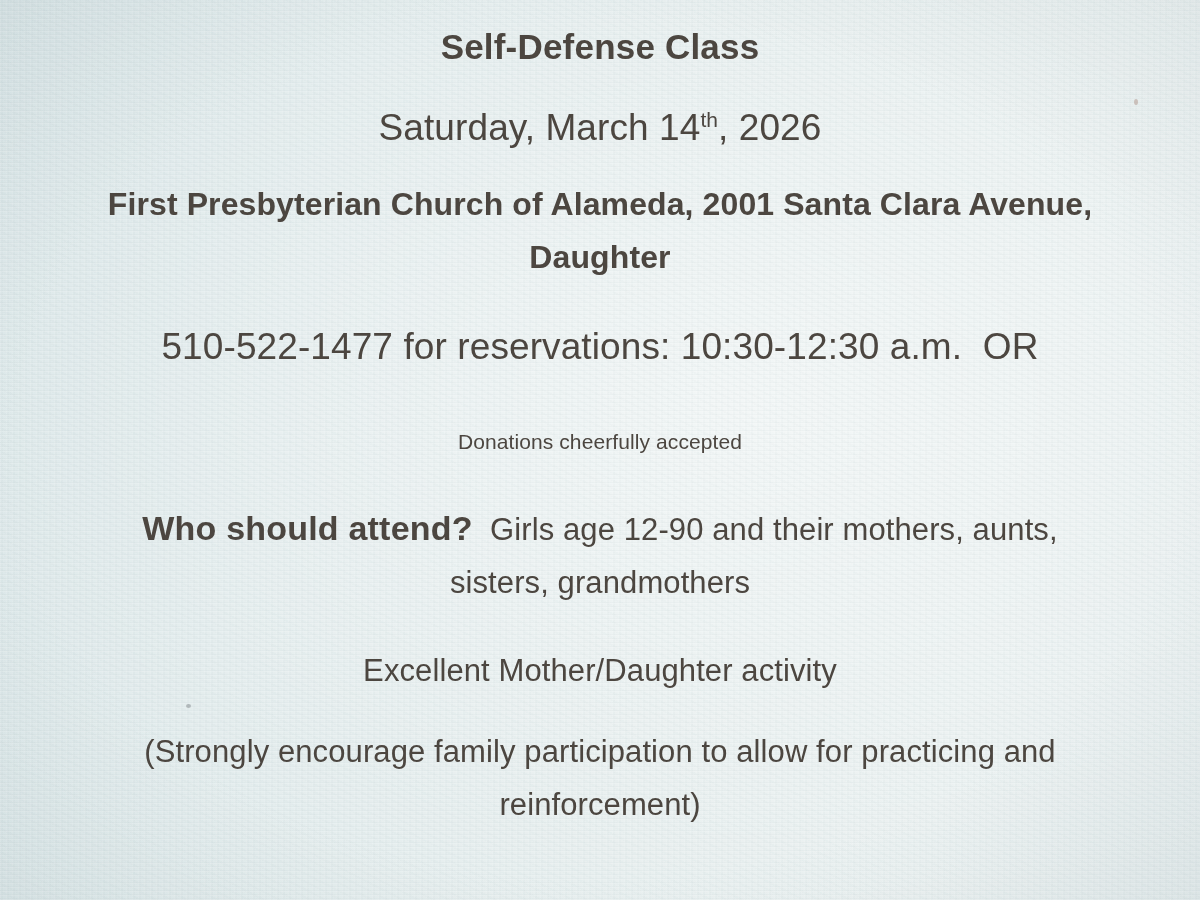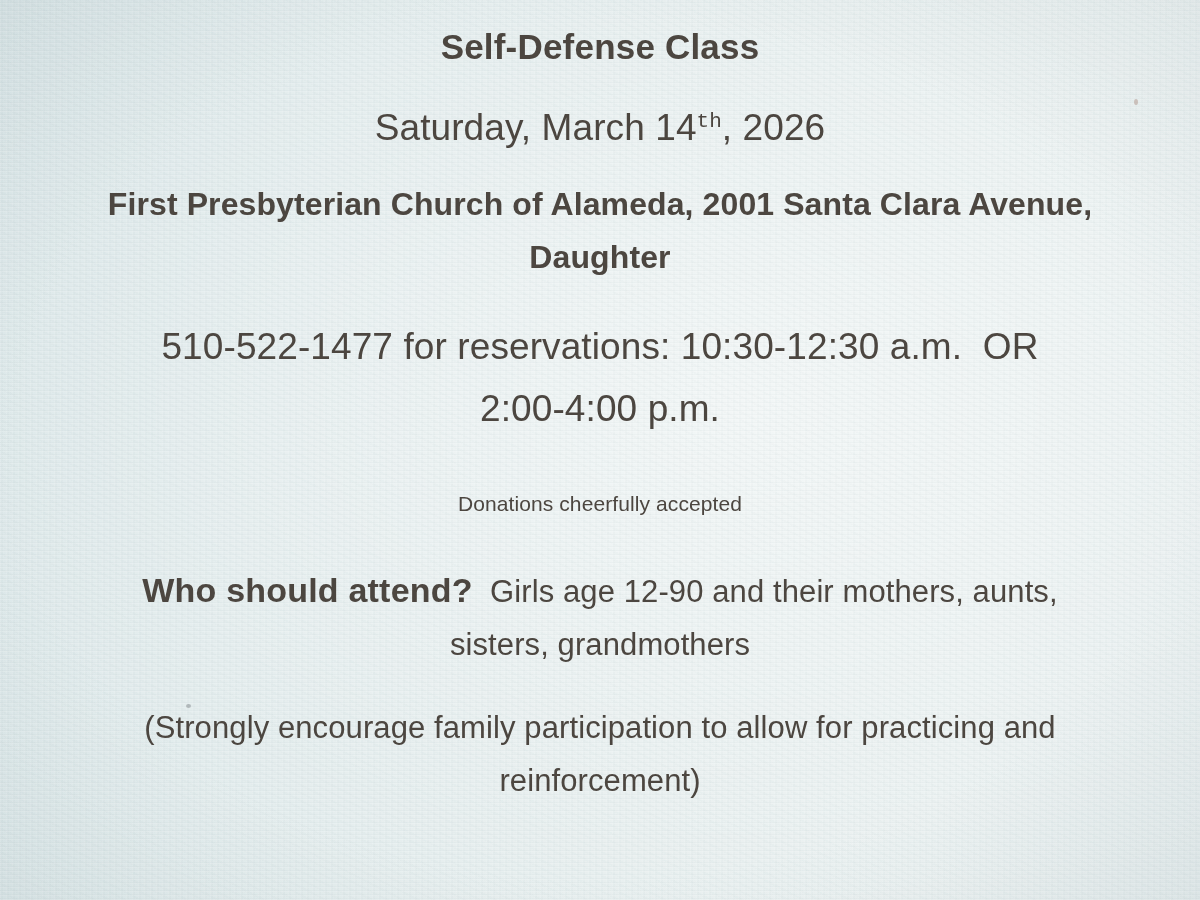--- a/index.html
+++ b/index.html
@@ -93,21 +93,20 @@
     font-size: 37px;
     font-weight: normal;
     line-height: 56px;
     margin-top: 24px;
   }
   .ln-date sup {
     font-size: 21px;
     vertical-align: super;
     line-height: 0;
     letter-spacing: 0;
-    font-family: Liberation Mono, monospace;
   }
 
   .ln-venue {
     font-size: 32px;
     font-weight: bold;
     line-height: 53px;
     margin-top: 22px;
     padding: 0 46px;
   }
 
@@ -193,28 +192,28 @@
     <div class="line ln-title">Self-Defense Class</div>
 
     <div class="line ln-date"><span>Saturday, March 14</span><sup>th</sup><span>, 2026</span></div>
 
     <div class="line ln-venue">First Presbyterian Church of Alameda, 2001 Santa Clara Avenue,</div>
 
     <div class="line ln-venue" style="margin-top:0;">Daughter</div>
 
     <div class="line ln-phone">510-522-1477 for reservations: 10:30-12:30 a.m.  OR</div>
 
-    <div class="line ln-phone" style="margin-top:0;">2:00-4:00 p.m.</div>
 
     <div class="line ln-donations">Donations cheerfully accepted</div>
 
     <div class="line ln-attend"><span class="q">Who should attend?</span><span class="a" style="white-space:pre;">&nbsp; </span><span class="a">Girls age 12-90 and their mothers, aunts,</span></div>
 
     <div class="line ln-attend" style="margin-top:0;">sisters, grandmothers</div>
 
+    <div class="line ln-activity">Excellent Mother/Daughter activity</div>
 
     <div class="line ln-note">(Strongly encourage family participation to allow for practicing and</div>
 
     <div class="line ln-note" style="margin-top:0;">reinforcement)</div>
 
   </div>
 
   <div class="speck speck-a"></div>
   <div class="speck speck-b"></div>
 

